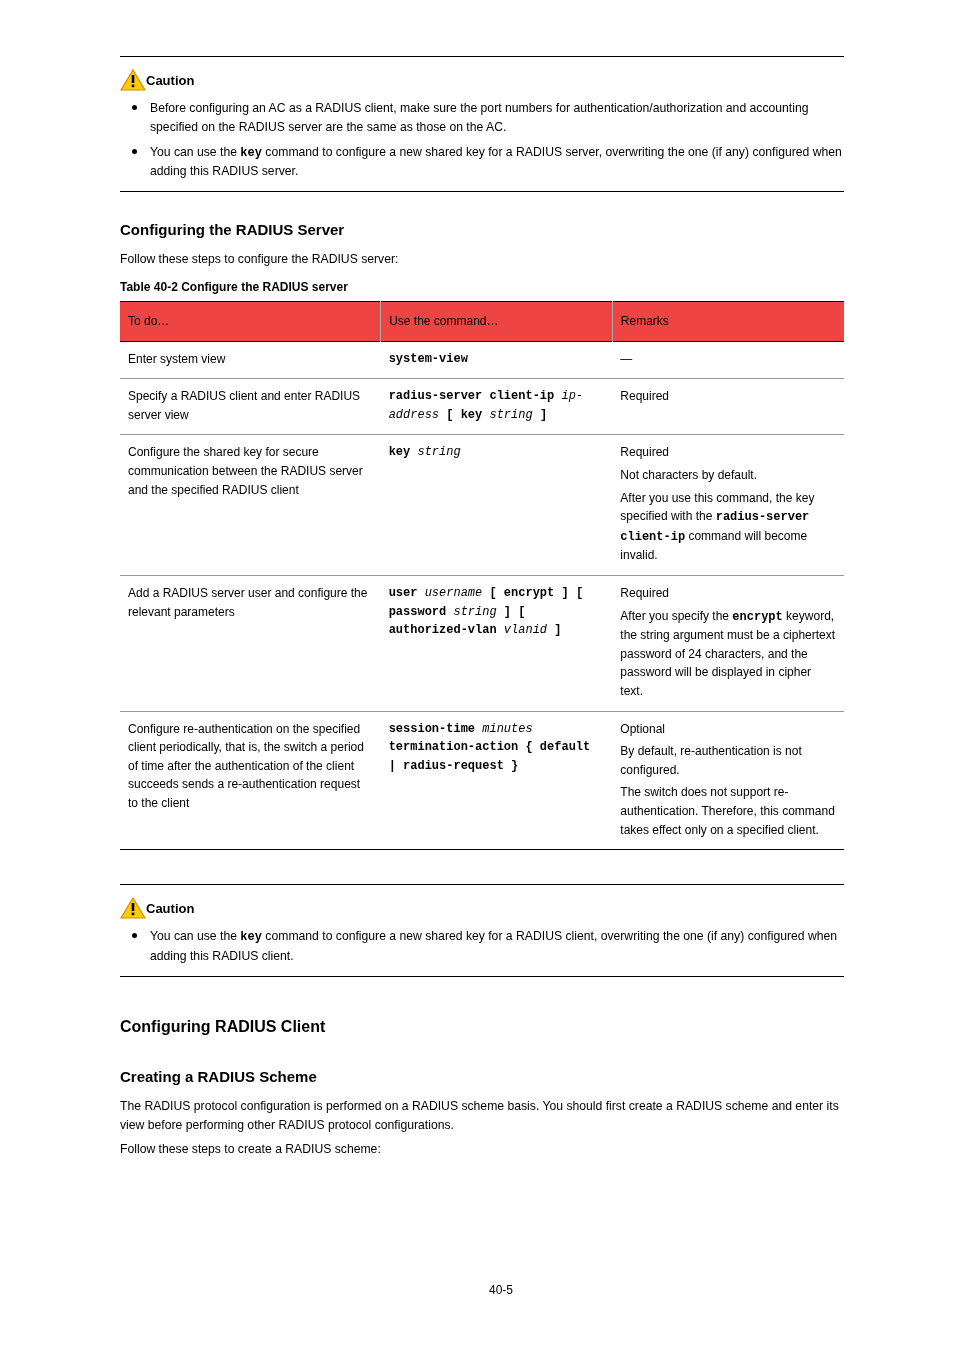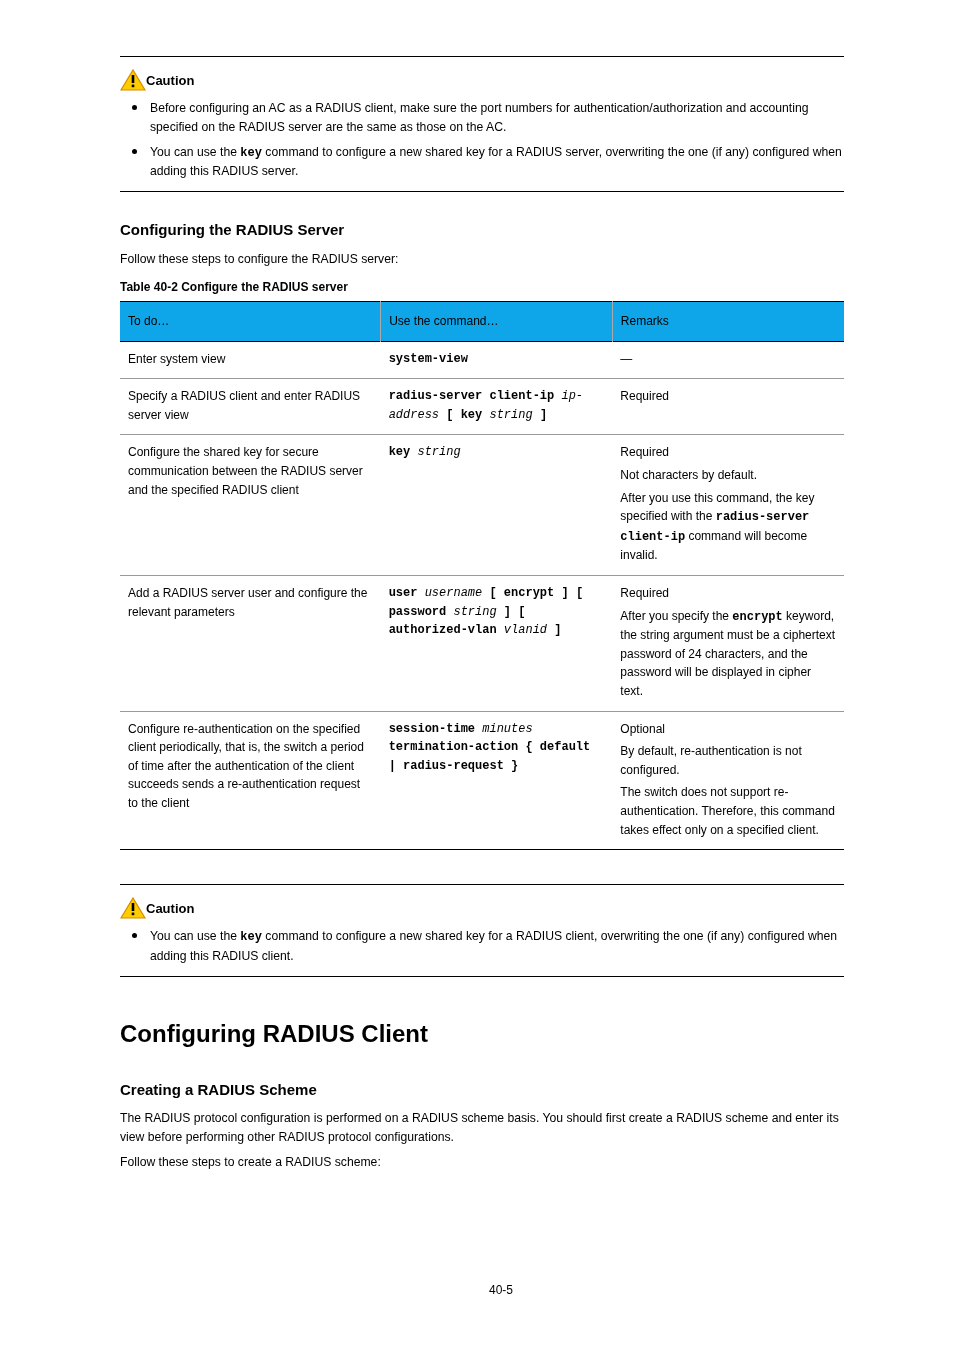--- a/index.html
+++ b/index.html
@@ -29,41 +29,41 @@
   h2.section-title { font-weight: 700; font-size: 15px; margin: 26px 0 8px; }
   p.para { margin-bottom: 6px; }
   .table-caption { font-weight: 700; font-size: 12px; margin: 10px 0 4px; }
   table.cfg {
     width: 100%;
     border-collapse: collapse;
     font-size: 12px;
     table-layout: fixed;
   }
   table.cfg th {
-    background: #0ea5e9;
+    background: #ef4444;
     text-align: left;
     font-weight: 400;
     font-size: 12px;
     padding: 10px 8px;
     vertical-align: middle;
   }
   table.cfg th.c1 { width: 36%; }
   table.cfg th.c2 { width: 32%; }
   table.cfg th.c3 { width: 32%; }
   table.cfg thead tr { border-top: 1.5px solid #000; border-bottom: 1.5px solid #000; }
   table.cfg thead th + th { border-left: 1px solid #aaa; }
   table.cfg tbody td {
     padding: 8px 8px 10px;
     vertical-align: top;
     border-bottom: 1px solid #999;
   }
   table.cfg tbody td.cmd { font-family: "Courier New", monospace; font-weight: 700; font-size: 12px; word-break: break-word; }
   table.cfg tbody td.cmd .arg { font-style: italic; font-weight: 400; }
   table.cfg tbody tr.last td { border-bottom: 1.5px solid #000; }
-  h1.h1 { font-weight: 700; font-size: 24px; margin: 38px 0 6px; }
+  h1.h1 { font-weight: 700; font-size: 16px; margin: 38px 0 6px; }
   .page-num {
     position: absolute;
     bottom: 50px; left: 0; right: 0;
     text-align: center; font-size: 12px; padding-left: 48px;
   }
 </style>
 </head>
 <body>
 
 <div class="top-rule"></div>

